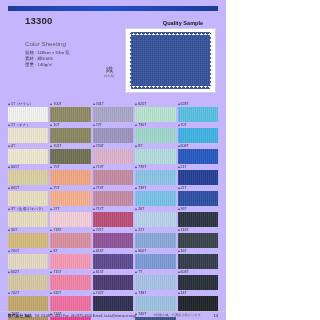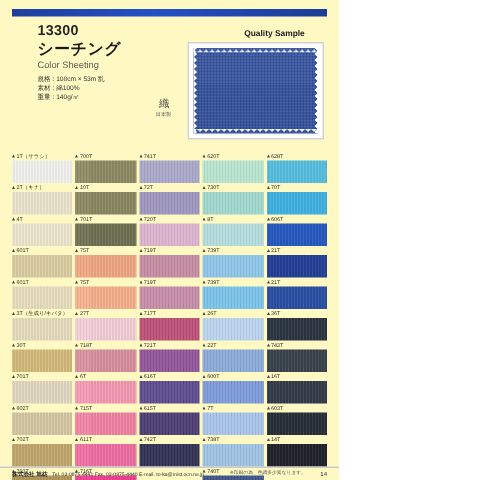--- a/index.html
+++ b/index.html
@@ -5,21 +5,21 @@
   * { box-sizing: border-box; margin: 0; padding: 0; }
   html, body {
     width: 226px; height: 320px;
     background: #ffffff;
     font-family: "Liberation Sans", "DejaVu Sans", sans-serif;
     overflow: hidden;
   }
   #page {
     position: relative;
     width: 226px; height: 320px;
-    background: #fef9c3;
+    background: #c4b5fd;
   }
 
   
   .topbar {
     position: absolute; left: 8px; top: 6px;
     width: 210px; height: 5px;
     background: linear-gradient(90deg,#1c3f9e 0%, #2450c8 45%, #1b3c97 100%);
   }
 
   
@@ -147,21 +147,20 @@
 <body>
 
 <div id="page">
 
   <div class="topbar"></div>
 
   <div class="header">
 
     <div class="prod-code">13300</div>
 
-    <div class="prod-name-jp">シーチング</div>
 
     <div class="prod-name-en">Color Sheeting</div>
 
     <div class="spec">
       <div>規格 : 108cm × 53m 乱</div>
       <div>素材 : 綿100%</div>
       <div>重量 : 140g/㎡</div>
     </div>
 
     <div class="logo-mark">

